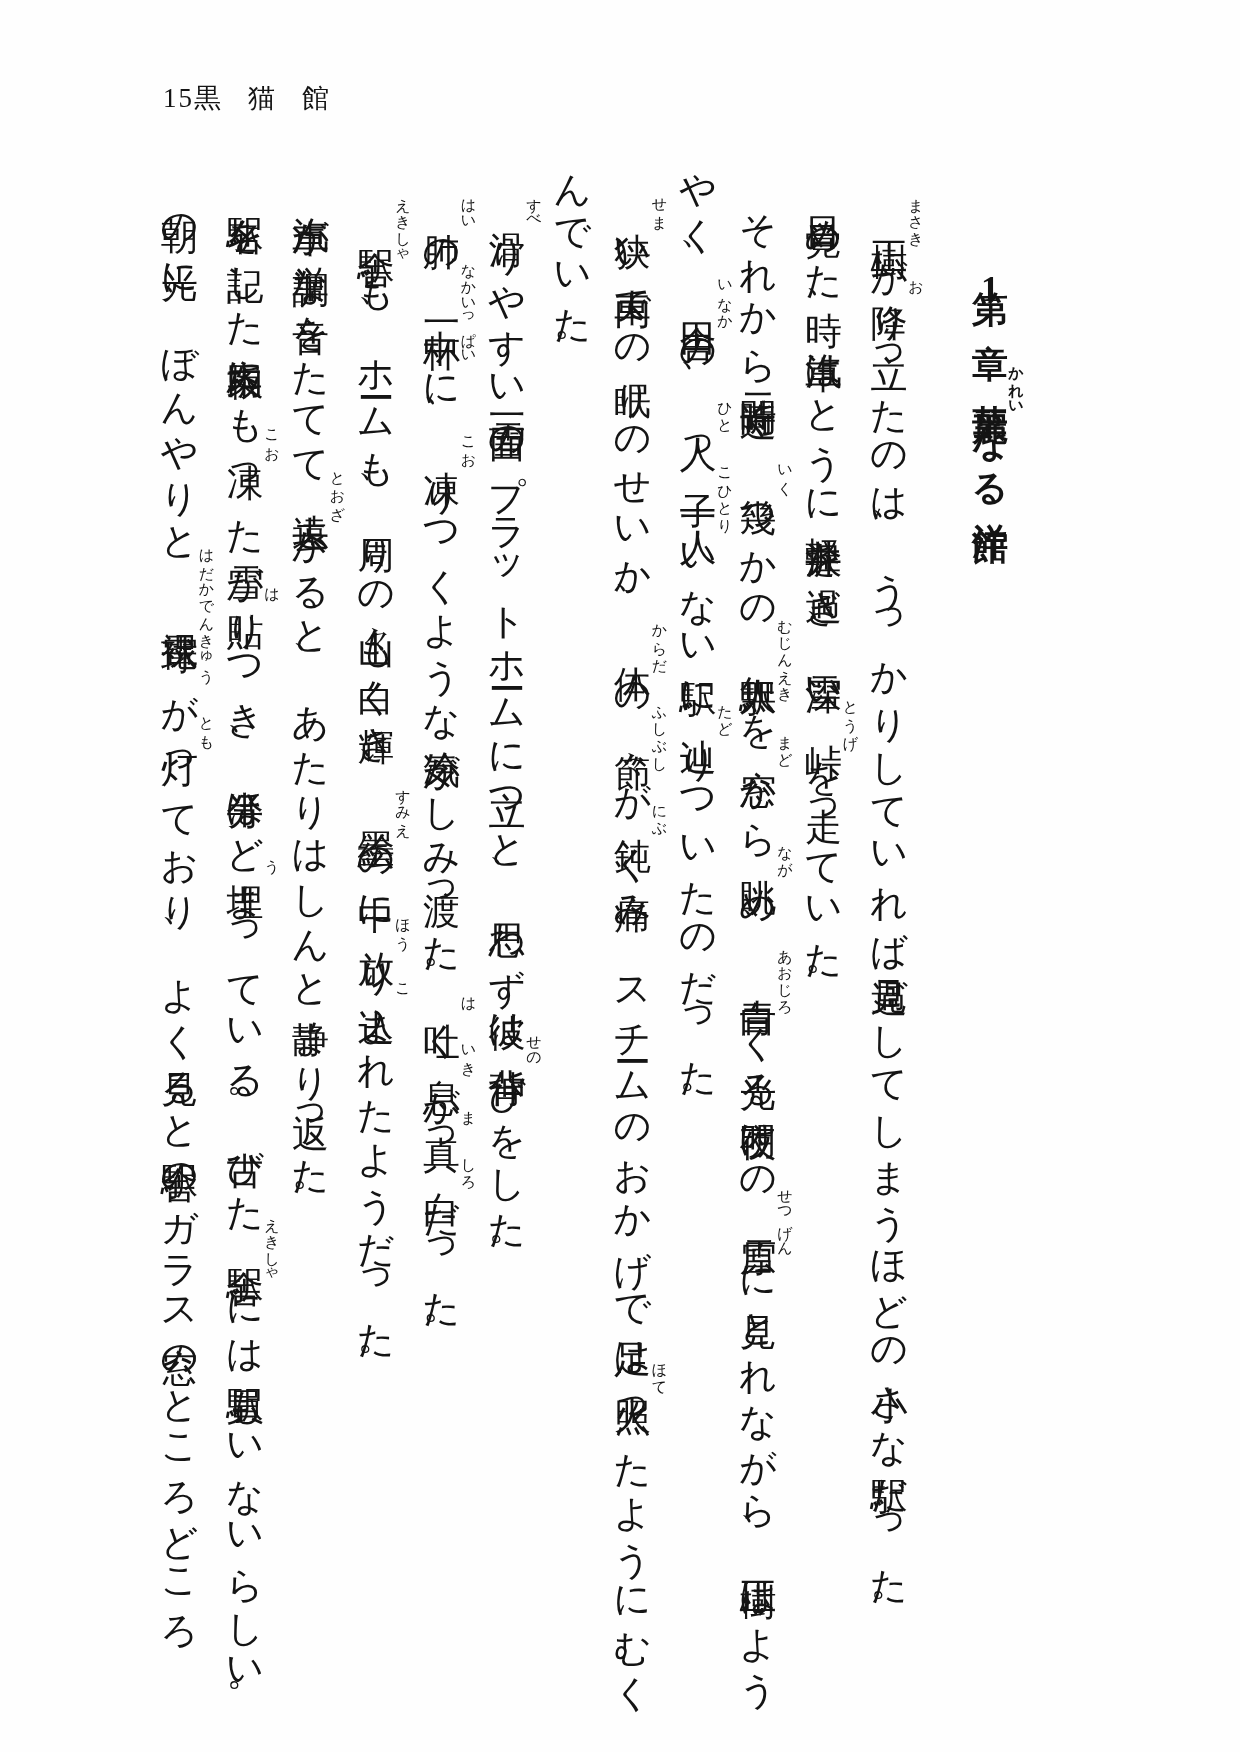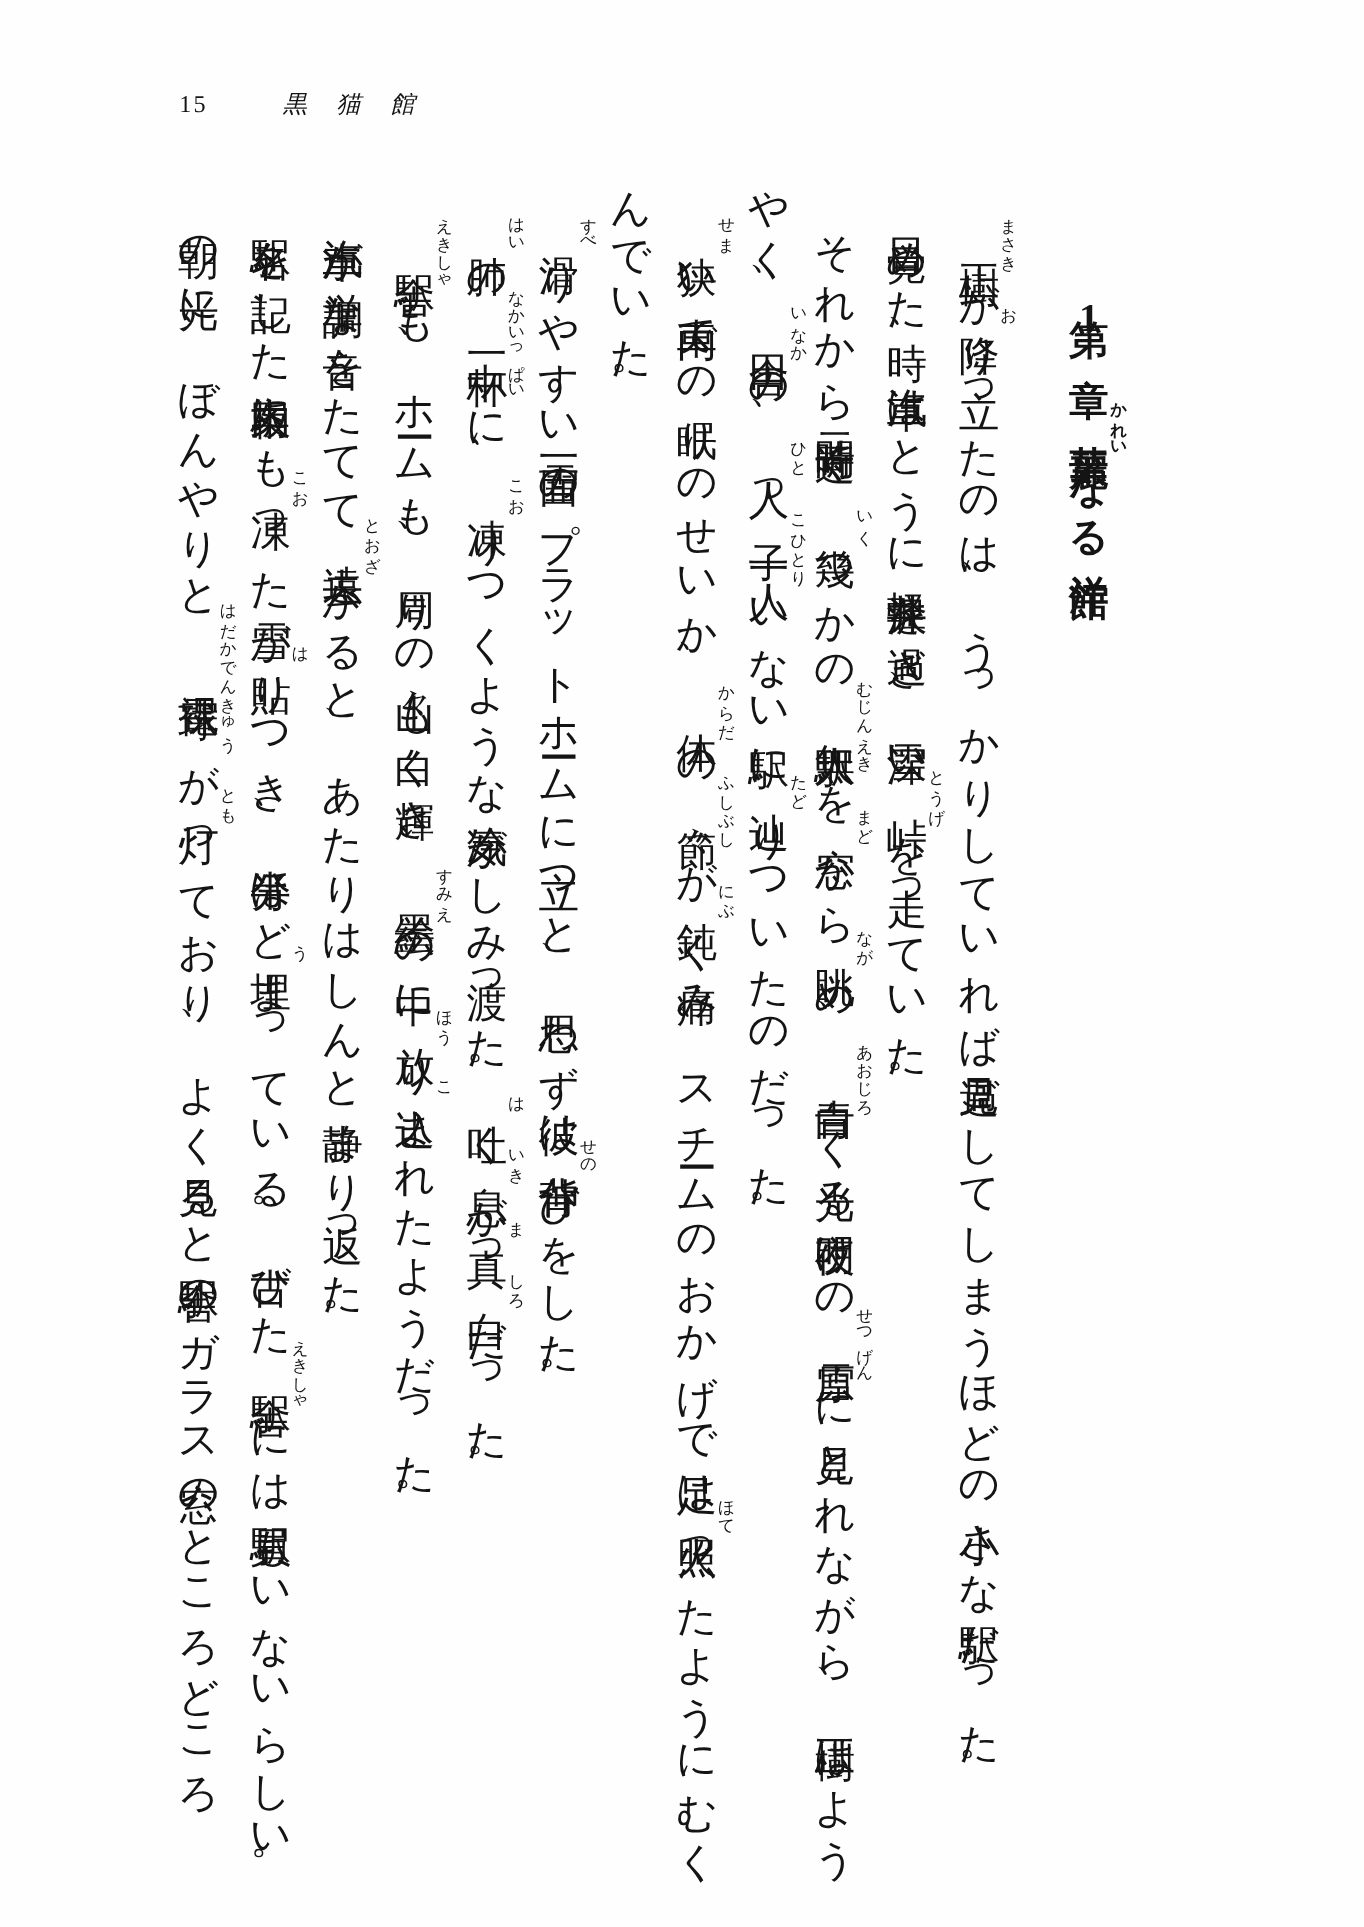--- a/index.html
+++ b/index.html
@@ -13,31 +13,29 @@
     background: #fefefe;
     color: #141414;
     font-family: "Liberation Serif", "DejaVu Serif", serif;
     overflow: hidden;
   }
   
   .running-header {
     position: absolute;
     top: 80px;
     left: 163px;
-    font-size: 22px;
+    font-size: 27px;
     display: flex;
     align-items: baseline;
   }
   .page-number {
     letter-spacing: 2px;
   }
   .running-title {
-    margin-left: 68px;
     letter-spacing: 27px;
-    font-style: italic;
   }
   
   .chapter-heading {
     position: absolute;
     top: 263px;
     right: 192px;
     height: 900px;
     writing-mode: vertical-rl;
     text-orientation: upright;
     font-size: 36px;

